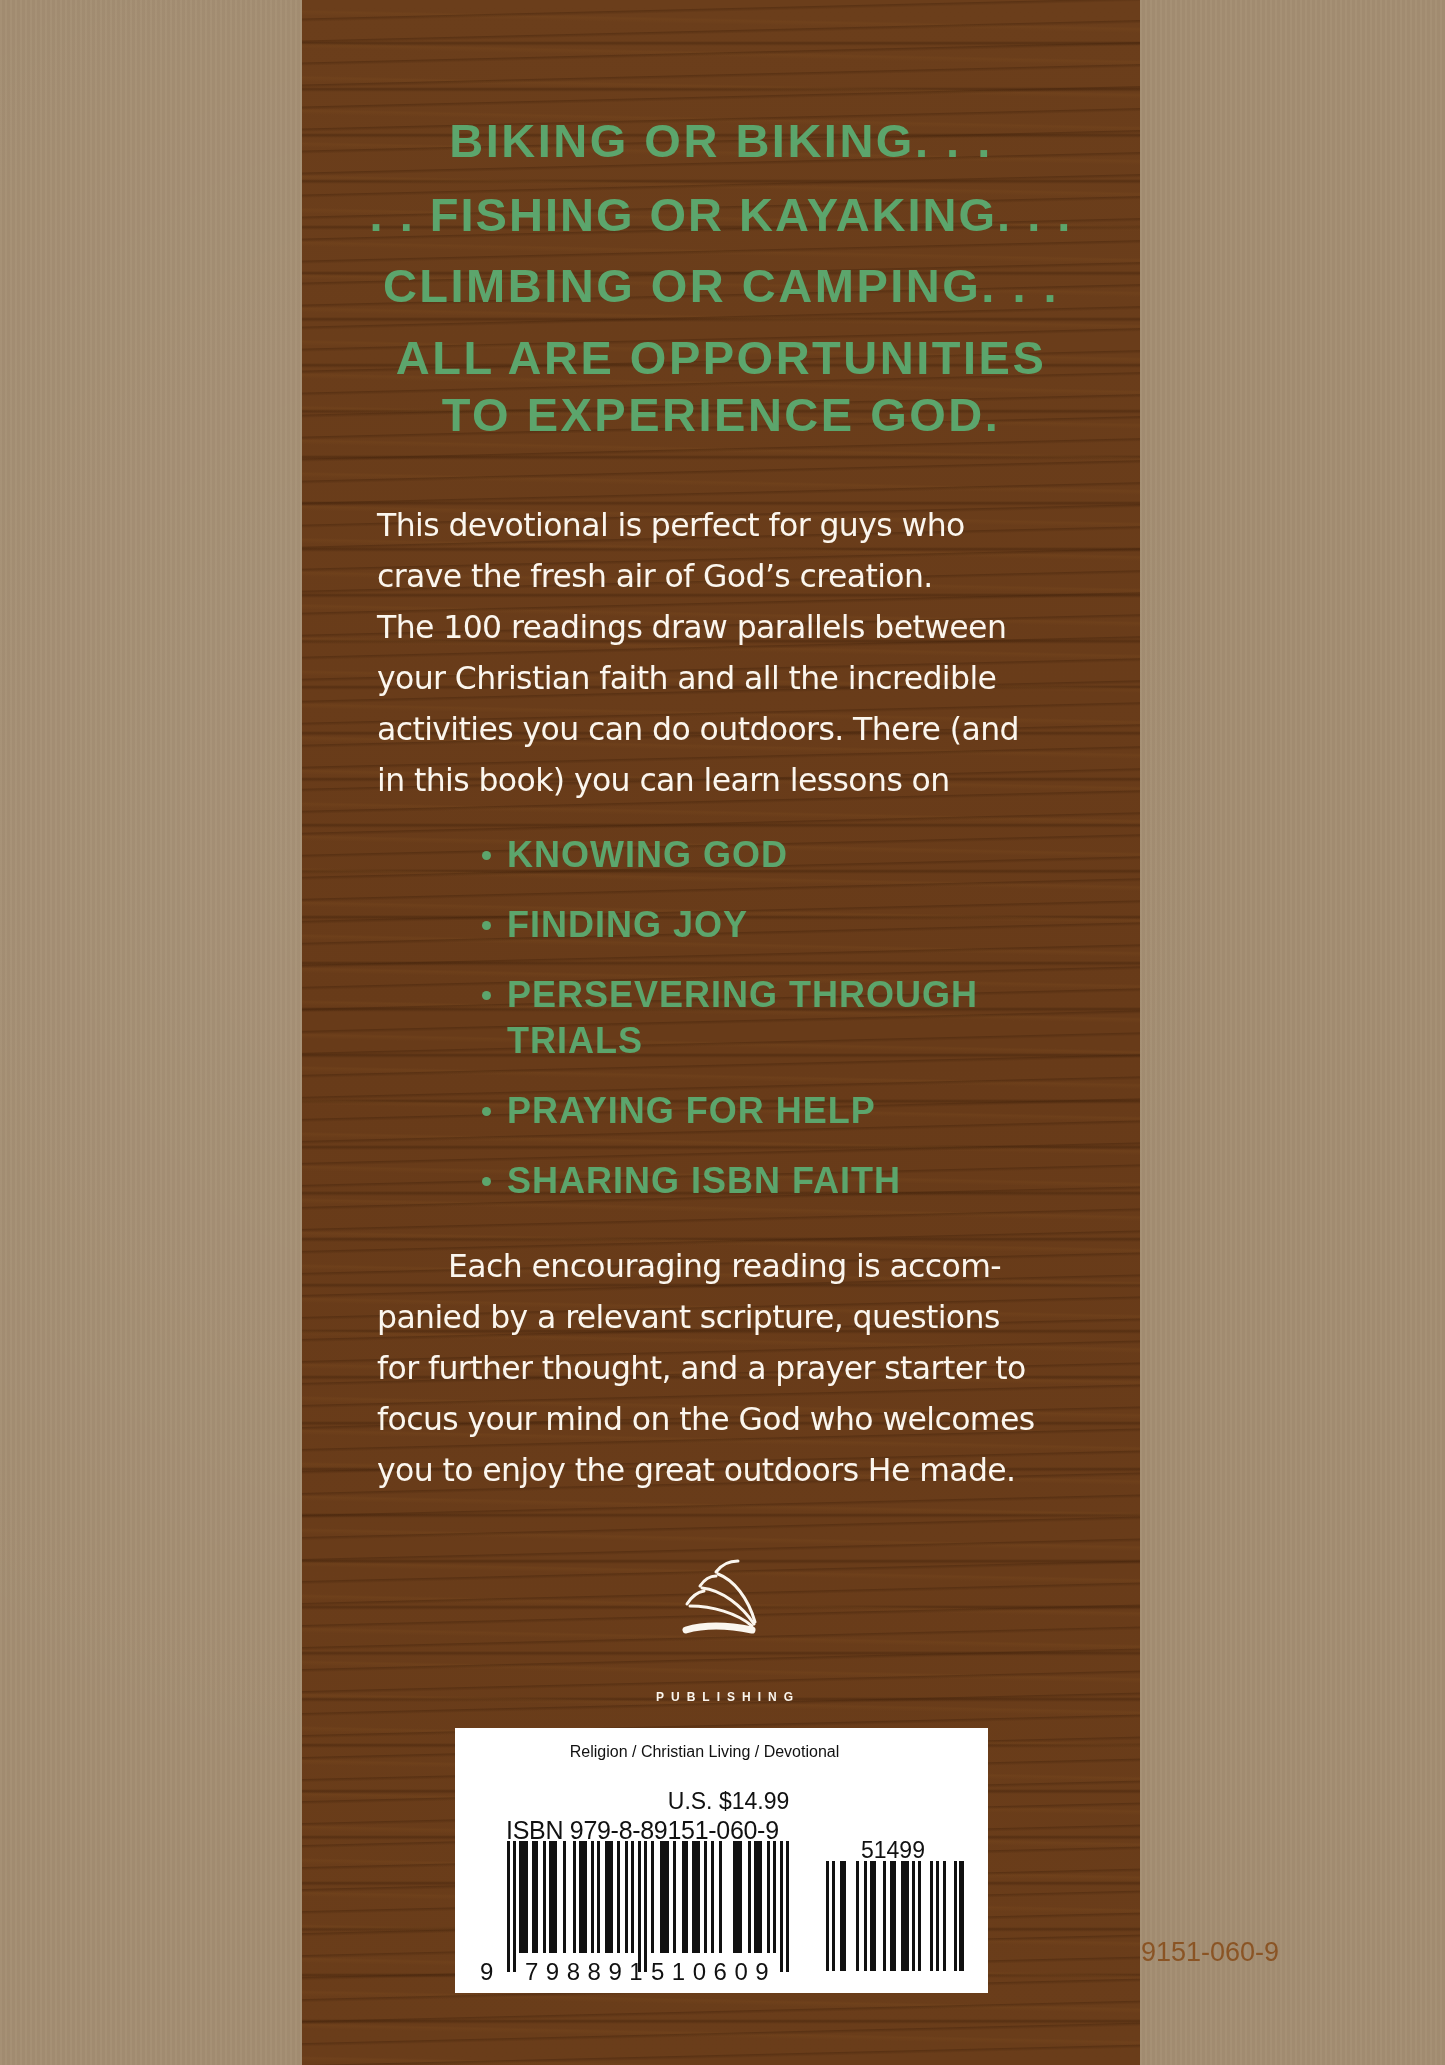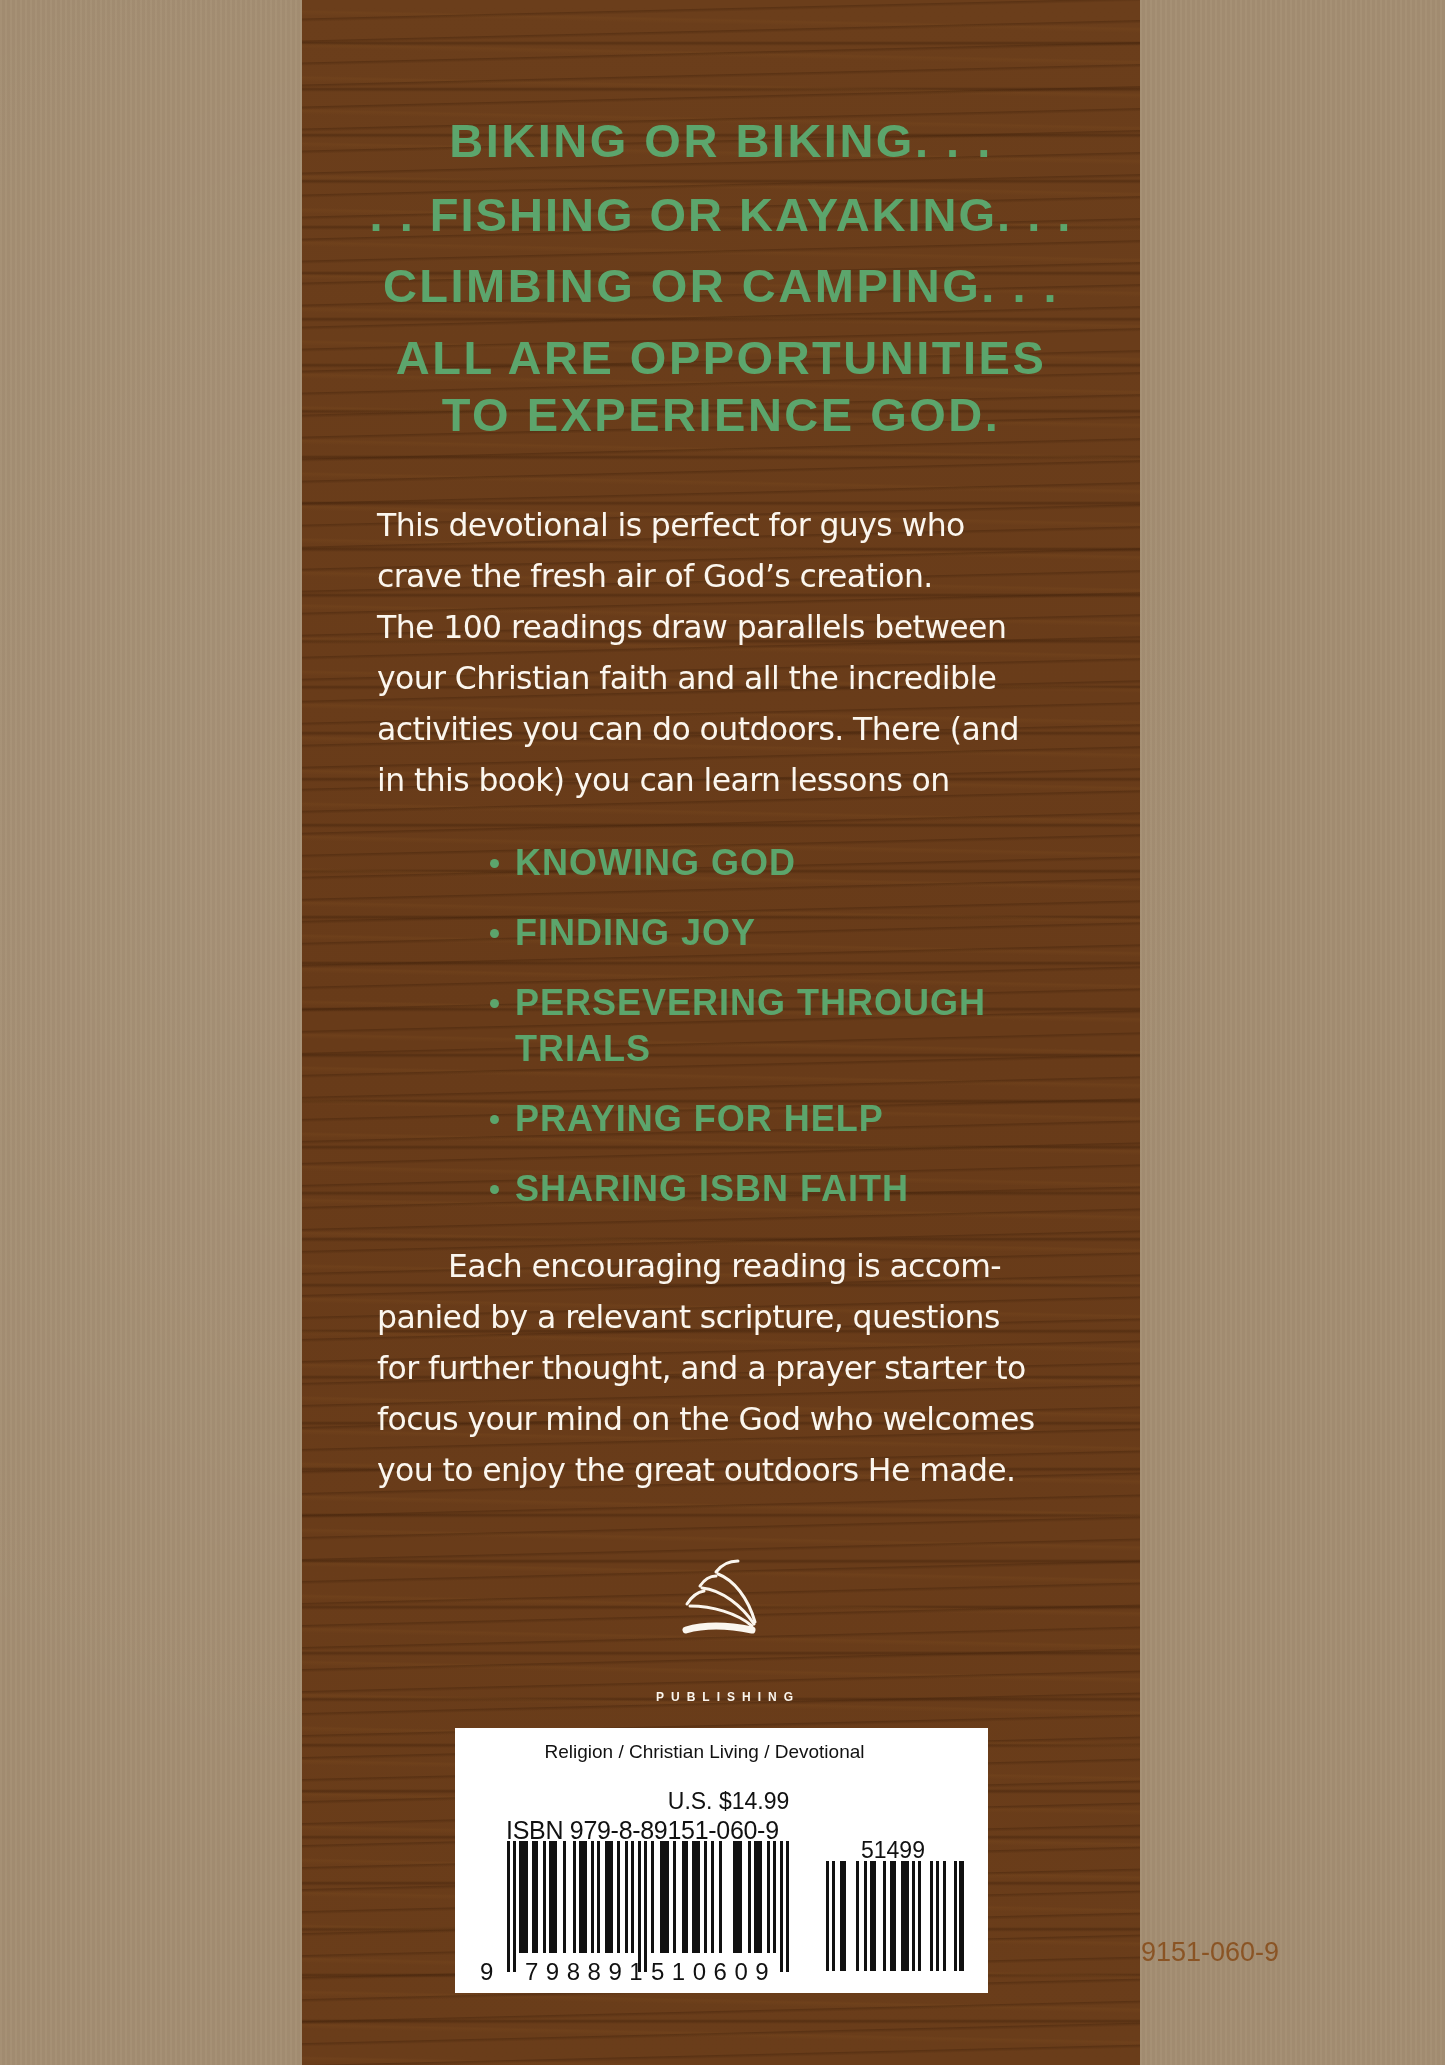--- a/index.html
+++ b/index.html
@@ -17,30 +17,30 @@
       repeating-linear-gradient(178.6deg, rgba(60,30,8,0.0) 0px, rgba(60,30,8,0.0) 18px, rgba(60,30,8,0.35) 19px, rgba(60,30,8,0.0) 22px),
       repeating-linear-gradient(181.2deg, rgba(130,80,35,0.0) 0px, rgba(130,80,35,0.0) 27px, rgba(120,72,30,0.35) 29px, rgba(130,80,35,0.0) 33px),
       repeating-linear-gradient(180deg, rgba(70,38,12,0.0) 0px, rgba(70,38,12,0.0) 41px, rgba(62,32,10,0.45) 43px, rgba(70,38,12,0.0) 46px),
       linear-gradient(180deg, #6b3e1b 0%, #683b19 50%, #6a3d1a 100%);
   }
   .headline { position:absolute; left:0; width:838px; text-align:center; color:#5ca56c;
     font-family:"Liberation Sans", sans-serif; font-weight:bold; font-size:47px; letter-spacing:2.5px;
     line-height:50px; white-space:nowrap; }
   .body-text { position:absolute; left:75px; color:#fbf6ee; font-family:"DejaVu Sans", sans-serif;
     font-size:31.5px; line-height:51px; white-space:nowrap; font-weight:normal; letter-spacing:-0.6px; }
-  .bullet-list { position:absolute; left:180px; top:832px; margin:8px; padding:0; list-style:none; }
+  .bullet-list { position:absolute; left:180px; top:832px; margin:0; padding:0; list-style:none; }
   .bullet-item { position:relative; color:#5ca56c; font-family:"Liberation Sans", sans-serif; font-weight:bold;
     font-size:36px; letter-spacing:1px; line-height:46px; padding-left:25px; white-space:nowrap; }
   .bullet-dot { position:absolute; left:0; top:19px; width:9px; height:9px; border-radius:50%; background:#5ca56c; }
   .logo { position:absolute; left:380px; top:1558px; width:80px; height:80px; }
   .brand { position:absolute; left:0; width:838px; text-align:center; color:#fbf6ee; }
   .brand-name { top:1644px; font-size:43px; line-height:44px; font-family:"Liberation Sans", sans-serif; letter-spacing:0.5px; }
   .brand-sub { top:1690px; font-size:12px; line-height:14px; letter-spacing:7px; padding-left:7px; font-family:"Liberation Sans", sans-serif; font-weight:bold; }
   .label { position:absolute; left:153px; top:1728px; width:533px; height:265px; background:#ffffff; color:#111; }
-  .label-cat { position:absolute; left:0; width:499px; top:12px; text-align:center; font-size:19px; line-height:24px; }
+  .label-cat { position:absolute; left:0; width:499px; top:12px; text-align:center; font-size:16px; line-height:24px; }
   .label-price { position:absolute; left:0; width:533px; top:52px; text-align:center; font-size:23px; line-height:26px; padding-left:14px; box-sizing:border-box;margin-top:8px; }
   .label-isbn { position:absolute; left:51px; top:88px; font-size:25px; line-height:28px; white-space:nowrap; letter-spacing:-0.3px; }
   .bars { position:absolute; }
   .bar { position:absolute; top:0; background:#111; }
   .digit { position:absolute; font-size:24px; line-height:24px; color:#111; }
   .addon-num { position:absolute; left:406px; top:110px; font-size:23px; line-height:24px; }
 </style>
 </head>
 <body>
 

